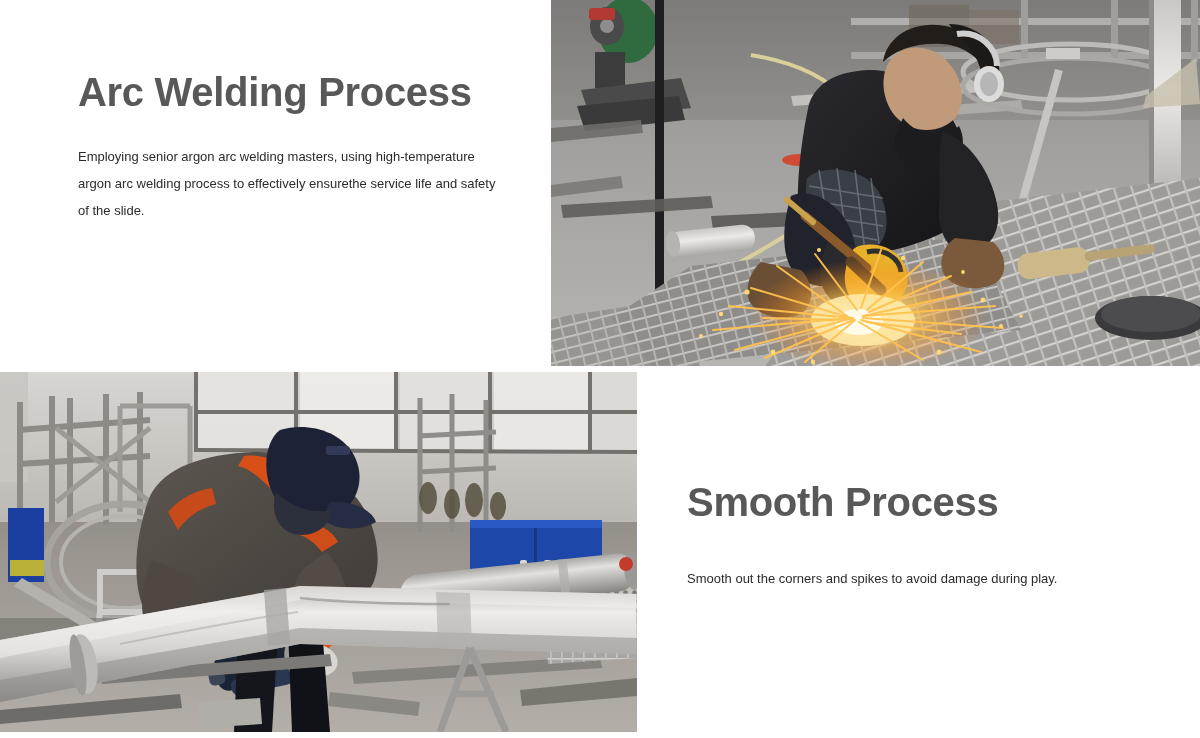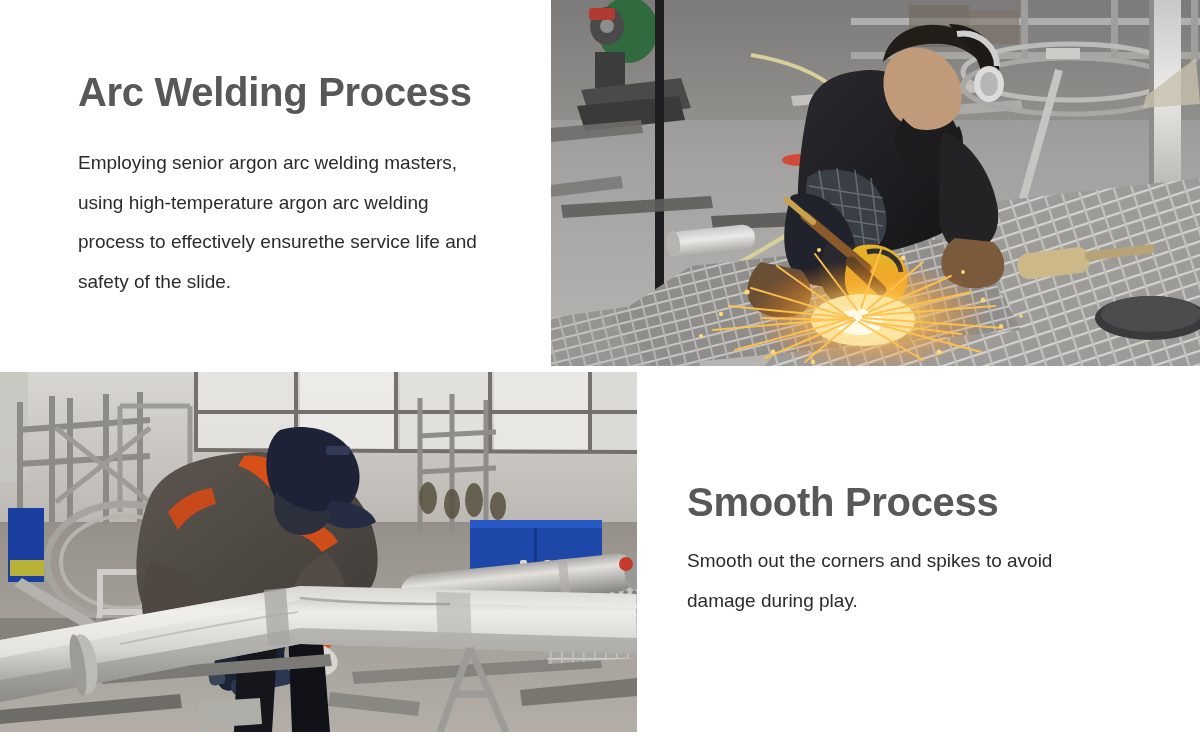--- a/index.html
+++ b/index.html
@@ -14,29 +14,29 @@
   
   .text-block { position: absolute; }
   .block-title {
     font-size: 40px;
     font-weight: bold;
     color: #585858;
     letter-spacing: -0.3px;
     white-space: nowrap;
   }
   .block-body {
-    font-size: 19px;
+    font-size: 13px;
     line-height: 2.08;
     color: #2b2b2b;
     font-weight: normal;
   }
   #block-arc { left: 78px; top: 70px; width: 430px; }
   #block-arc .block-body { margin-top: 28px; width: 420px; }
   #block-sanding { left: 687px; top: 480px; width: 440px; }
-  #block-sanding .block-body { margin-top: 16px; width: 432px; }
+  #block-sanding .block-body { margin-top: 40px; width: 432px; }
 
   
   .photo { position: absolute; overflow: hidden; background: #9a9a9a; }
   #photo-welding { left: 551px; top: 0px; width: 649px; height: 366px; }
   #photo-sanding { left: 0px;   top: 372px; width: 637px; height: 360px; }
   .photo svg { display: block; width: 100%; height: 100%; }
 </style>
 </head>
 <body>
 

